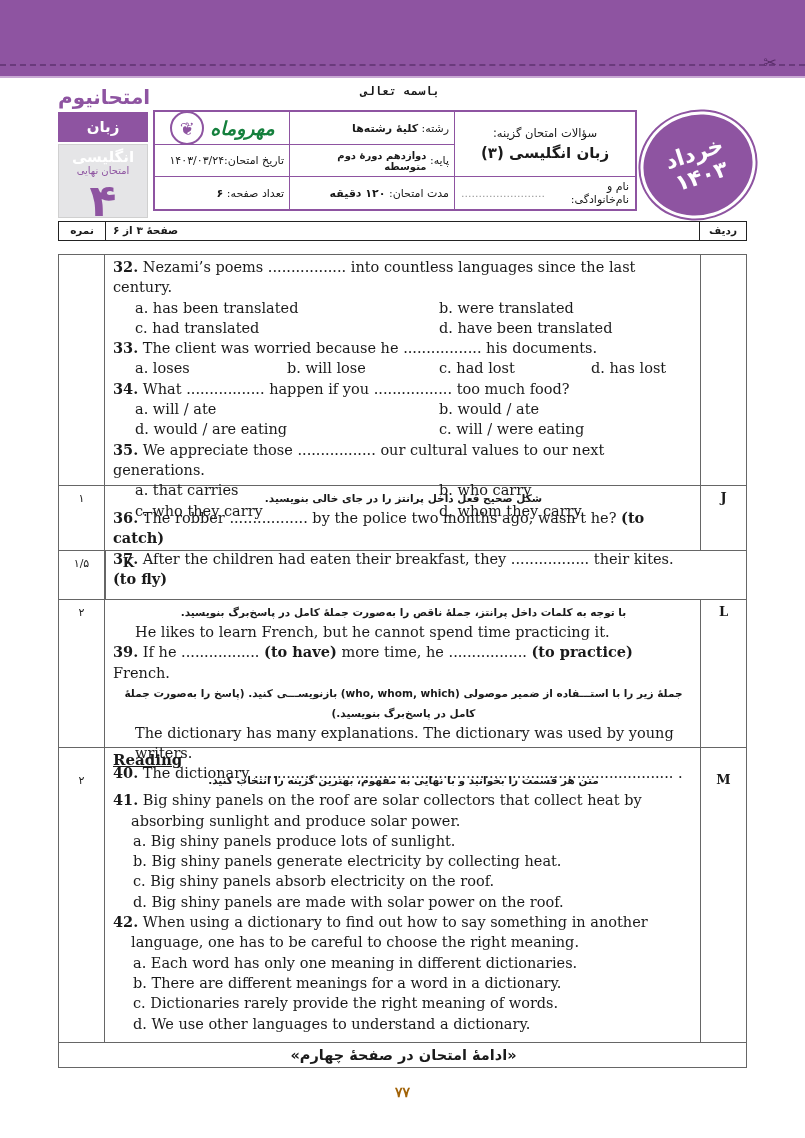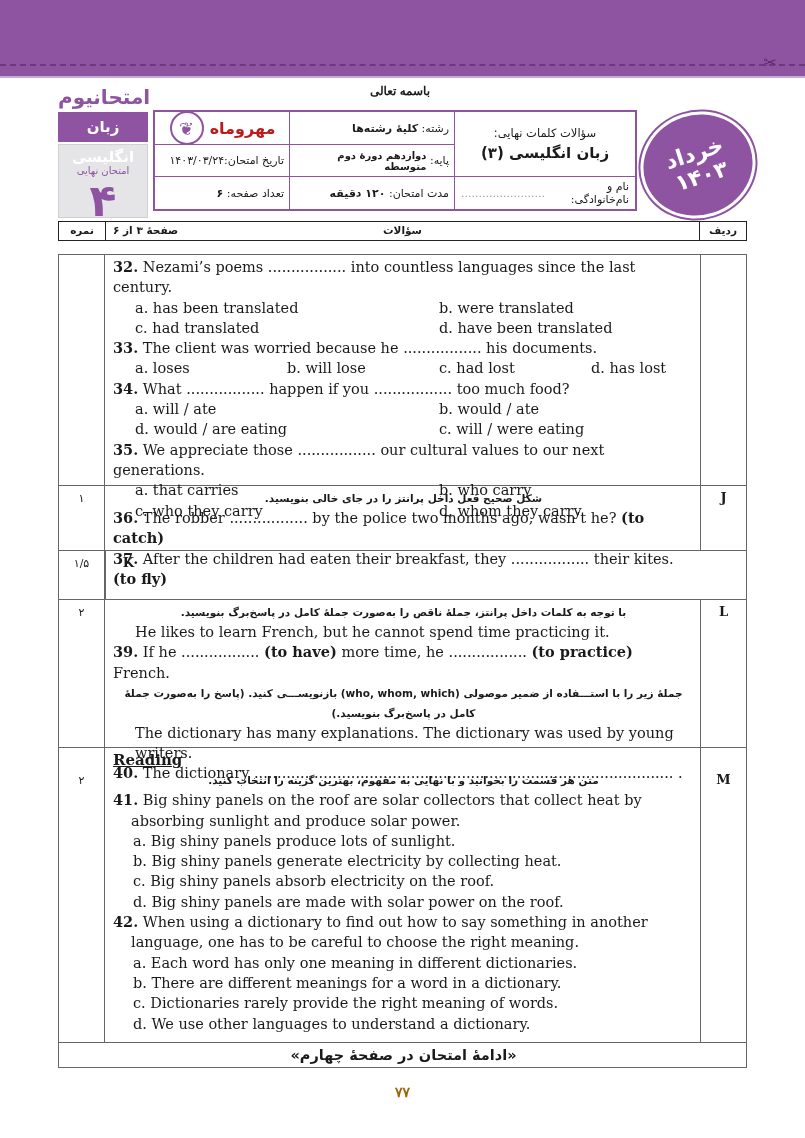--- a/index.html
+++ b/index.html
@@ -12,33 +12,33 @@
 
   
   .brand { position:absolute; left:58px; top:84px; width:90px; }
   .brand-title { font-family:"DejaVu Sans", sans-serif; font-weight:bold; color:#8e54a1; font-size:20px; text-align:center; line-height:26px; letter-spacing:-1px; }
   .brand-subject { margin-top:2px; background:#8e54a1; color:#fff; font-family:"DejaVu Sans", sans-serif; font-weight:bold; font-size:15px; text-align:center; height:30px; line-height:30px; }
   .brand-box { margin-top:2px; background:#e5e5e7; height:72px; text-align:center; border:1px solid #d0d0d0; }
   .brand-box .lbl { font-family:"DejaVu Sans", sans-serif; color:#8e54a1; font-size:10px; padding-top:4px;margin-top:16px; }
   .brand-box .num { font-family:"DejaVu Sans", sans-serif; color:#8e54a1; font-size:44px; font-weight:bold; line-height:50px; }
 
   
-  .bismillah { position:absolute; left:300px; top:84px; width:200px; text-align:center; font-family:Liberation Sans, sans-serif; font-size:12px; font-weight:bold; }
+  .bismillah { position:absolute; left:300px; top:84px; width:200px; text-align:center; font-family:Liberation Mono, monospace; font-size:12px; font-weight:bold; }
   .info-grid { position:absolute; left:153px; top:110px; width:484px; height:101px; border:2px solid #8e54a1; box-sizing:border-box; direction:rtl; font-family:"DejaVu Sans", sans-serif; }
   .info-grid .col { position:absolute; top:0; height:97px; }
   .info-grid .cell { position:absolute; left:0; right:0; border-bottom:1.5px solid #8e54a1; display:flex; align-items:center; padding:0 6px; font-size:11px; box-sizing:border-box; }
   .info-grid .cell:last-child { border-bottom:none; }
   .vline { position:absolute; top:0; width:0; border-left:1.5px solid #8e54a1; height:97px; }
   .col-a { right:0; width:180px; }
   .col-b { right:180px; width:165px; }
   .col-c { right:345px; width:135px; }
   .bold { font-weight:bold; }
   .logo-cell { justify-content:center; gap:6px; }
   .logo-circle { width:30px; height:30px; border-radius:50%; border:2px solid #8e54a1; display:flex; align-items:center; justify-content:center; color:#8e54a1; font-size:18px; }
-  .logo-text { color:#b91c1c; font-size:16px; font-weight:bold; }
+  .logo-text { color:#15803d; font-size:19px; font-weight:bold;font-style:italic; }
 
   
   .stamp { position:absolute; left:640px; top:112px; width:110px; height:100px; border-radius:50%; background:#8e54a1; border:3px solid #fff; box-shadow:0 0 0 2px #8e54a1; color:#fff; font-family:"DejaVu Sans", sans-serif; font-weight:bold; text-align:center; transform:rotate(-18deg); display:flex; flex-direction:column; justify-content:center; }
   .stamp .m { font-size:22px; line-height:24px; }
   .stamp .y { font-size:22px; line-height:24px; }
 
   
   .col-header { position:absolute; left:58px; top:221px; width:689px; height:20px; border:1.5px solid #222; box-sizing:border-box; font-family:"DejaVu Sans", sans-serif; font-size:10.5px; font-weight:bold; }
   .col-header .h-score { position:absolute; left:0; width:46px; top:0; bottom:0; border-right:1.5px solid #222; text-align:center; line-height:17px; }
   .col-header .h-page { position:absolute; left:54px; top:0; line-height:17px; }
@@ -80,21 +80,21 @@
     <div class="lbl">امتحان نهایی</div>
     <div class="num">۴</div>
   </div>
 </div>
 
 <div class="bismillah">باسمه تعالی</div>
 
 <div class="info-grid">
   <div class="col col-a">
     <div class="cell" style="top:0;height:65px;flex-direction:column;align-items:center;justify-content:center;gap:4px;">
-      <span style="font-size:11.5px;">سؤالات کلمات نهایی:</span>
+      <span style="font-size:11.5px;">سؤالات امتحان گزینه:</span>
       <span class="bold" style="font-size:15px;">زبان انگلیسی (۳)</span>
     </div>
     <div class="cell" style="top:65px;height:32px;">
       <span>نام و نام‌خانوادگی:</span>
       <span style="color:#999;margin-right:4px;">........................</span>
     </div>
   </div>
   <div class="vline" style="right:180px;"></div>
   <div class="col col-b">
     <div class="cell" style="top:0;height:33px;">
@@ -126,21 +126,20 @@
     </div>
   </div>
 </div>
 
 <div class="stamp">
   <div class="m">خرداد</div>
   <div class="y">۱۴۰۳</div>
 </div>
 
 <div class="col-header">
-  <div class="h-q">سؤالات</div>
   <div class="h-score">نمره</div>
   <div class="h-page">صفحهٔ ۳ از ۶</div>
   <div class="h-row">ردیف</div>
 </div>
 
 <div class="qtable">
 
   <div class="qrow" style="height:230px;">
     <div class="score"></div>
     <div class="body">

